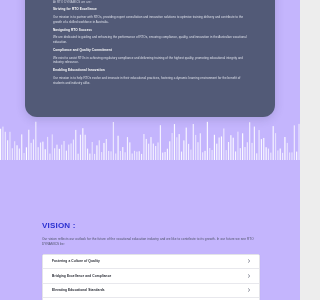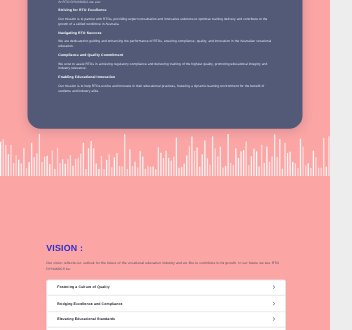--- a/index.html
+++ b/index.html
@@ -12,21 +12,21 @@
     overflow: hidden;
     background: #ededed;
     font-family: "Liberation Sans", sans-serif;
     -webkit-font-smoothing: antialiased;
   }
 
   .page {
     position: relative;
     width: 300px;
     height: 300px;
-    background: #fca5a5;
+    background: #c4b5fd;
     overflow: hidden;
   }
 
   
   .mission-card {
     position: absolute;
     left: 25px;
     top: -58px;
     width: 250px;
     height: 175px;

